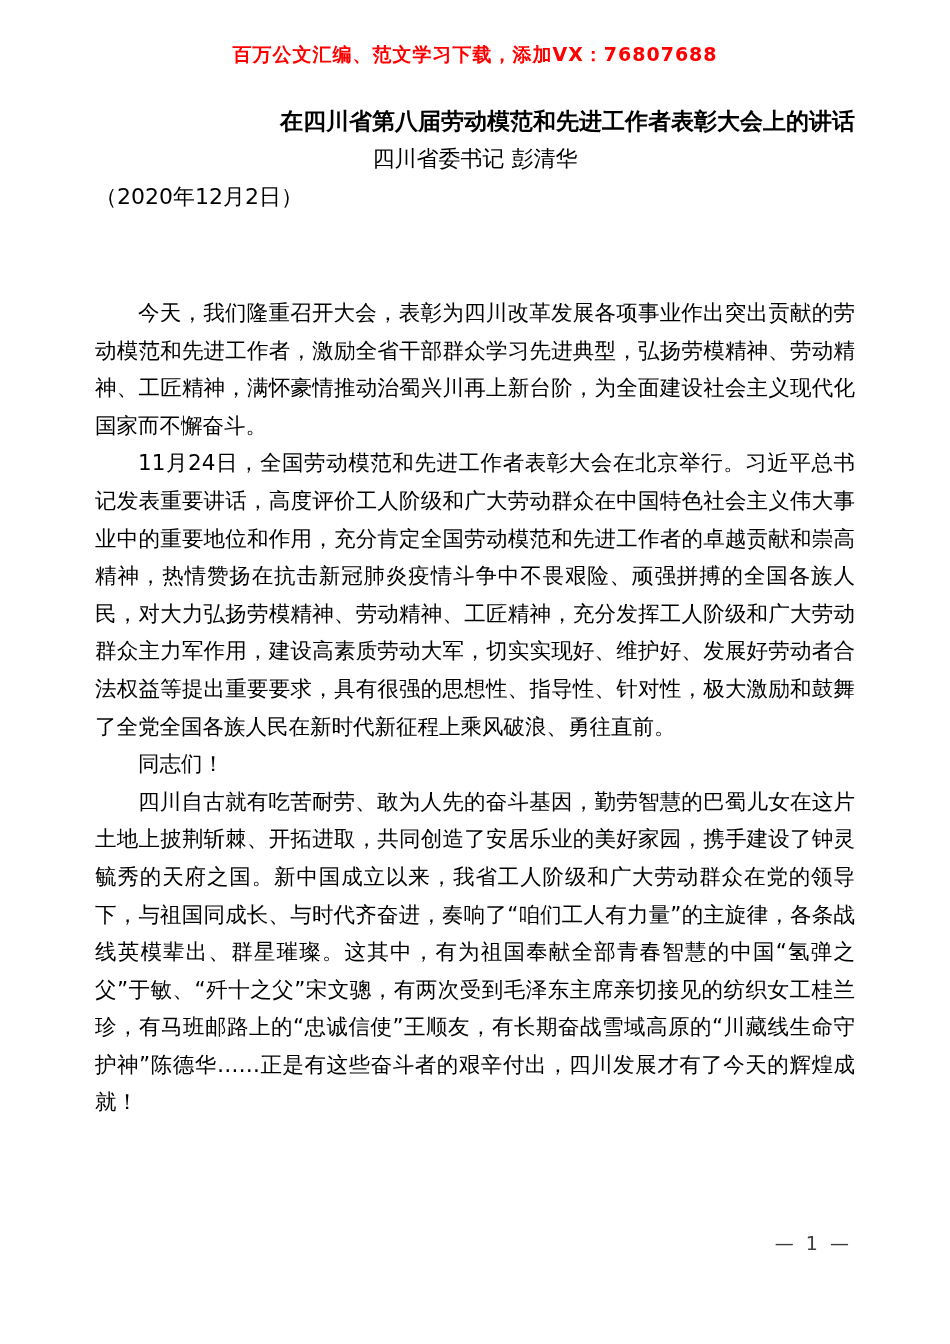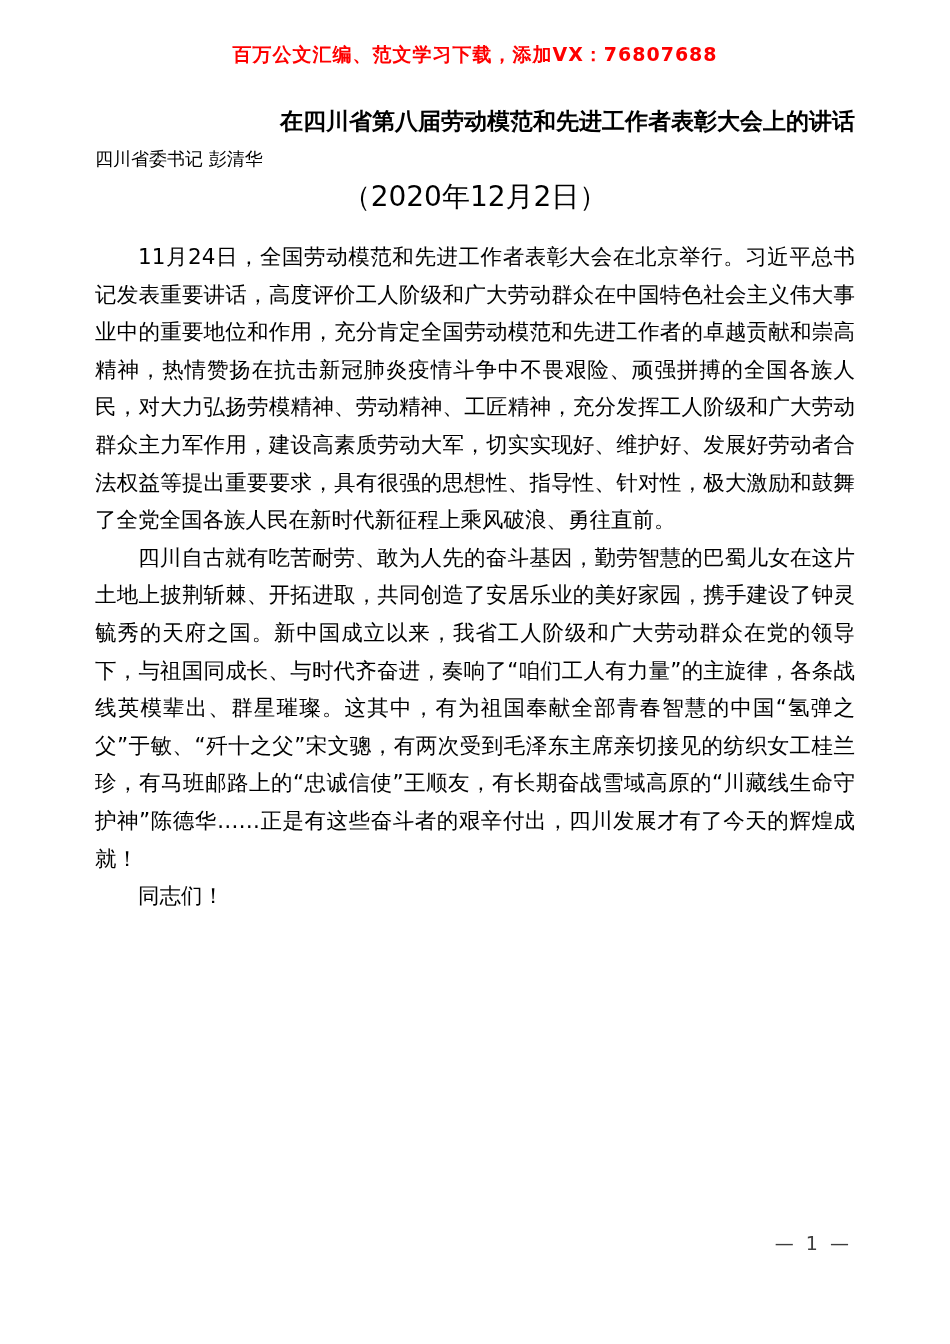--- a/index.html
+++ b/index.html
@@ -26,30 +26,29 @@
     letter-spacing: 1px;
     white-space: nowrap;
   }
   .doc-title {
     text-align: right;
     font-size: 23px;
     font-weight: bold;
     line-height: 38px;
   }
   .doc-speaker {
-    text-align: left;
-    font-size: 18px;
+    text-align: center;
+    font-size: 22px;
     font-weight: 500;
     line-height: 38px;
   }
   .doc-date {
-    text-align: center;
-    font-size: 28px;
+    font-size: 22px;
     line-height: 38px;
-    margin-bottom: 22px;
+    margin-bottom: 78px;
   }
   .doc-body p {
     font-size: 21.5px;
     line-height: 37.6px;
     text-align: justify;
     text-indent: 2em;
     word-break: break-all;
   }
   .doc-body p.no-indent {
     text-indent: 0;
@@ -71,20 +70,21 @@
 
   <div class="promo-header">百万公文汇编、范文学习下载，添加VX：76807688</div>
 
   <h1 class="doc-title">在四川省第八届劳动模范和先进工作者表彰大会上的讲话</h1>
 
   <div class="doc-speaker">四川省委书记 彭清华</div>
 
   <div class="doc-date">（2020年12月2日）</div>
 
   <div class="doc-body">
+    <p>今天，我们隆重召开大会，表彰为四川改革发展各项事业作出突出贡献的劳动模范和先进工作者，激励全省干部群众学习先进典型，弘扬劳模精神、劳动精神、工匠精神，满怀豪情推动治蜀兴川再上新台阶，为全面建设社会主义现代化国家而不懈奋斗。</p>
     <p>11月24日，全国劳动模范和先进工作者表彰大会在北京举行。习近平总书记发表重要讲话，高度评价工人阶级和广大劳动群众在中国特色社会主义伟大事业中的重要地位和作用，充分肯定全国劳动模范和先进工作者的卓越贡献和崇高精神，热情赞扬在抗击新冠肺炎疫情斗争中不畏艰险、顽强拼搏的全国各族人民，对大力弘扬劳模精神、劳动精神、工匠精神，充分发挥工人阶级和广大劳动群众主力军作用，建设高素质劳动大军，切实实现好、维护好、发展好劳动者合法权益等提出重要要求，具有很强的思想性、指导性、针对性，极大激励和鼓舞了全党全国各族人民在新时代新征程上乘风破浪、勇往直前。</p>
+    <p>同志们！</p>
     <p>四川自古就有吃苦耐劳、敢为人先的奋斗基因，勤劳智慧的巴蜀儿女在这片土地上披荆斩棘、开拓进取，共同创造了安居乐业的美好家园，携手建设了钟灵毓秀的天府之国。新中国成立以来，我省工人阶级和广大劳动群众在党的领导下，与祖国同成长、与时代齐奋进，奏响了“咱们工人有力量”的主旋律，各条战线英模辈出、群星璀璨。这其中，有为祖国奉献全部青春智慧的中国“氢弹之父”于敏、“歼十之父”宋文骢，有两次受到毛泽东主席亲切接见的纺织女工桂兰珍，有马班邮路上的“忠诚信使”王顺友，有长期奋战雪域高原的“川藏线生命守护神”陈德华……正是有这些奋斗者的艰辛付出，四川发展才有了今天的辉煌成就！</p>
-    <p>同志们！</p>
   </div>
 
   <div class="page-number">— 1 —</div>
 
 </div>
 
 </body></html>

